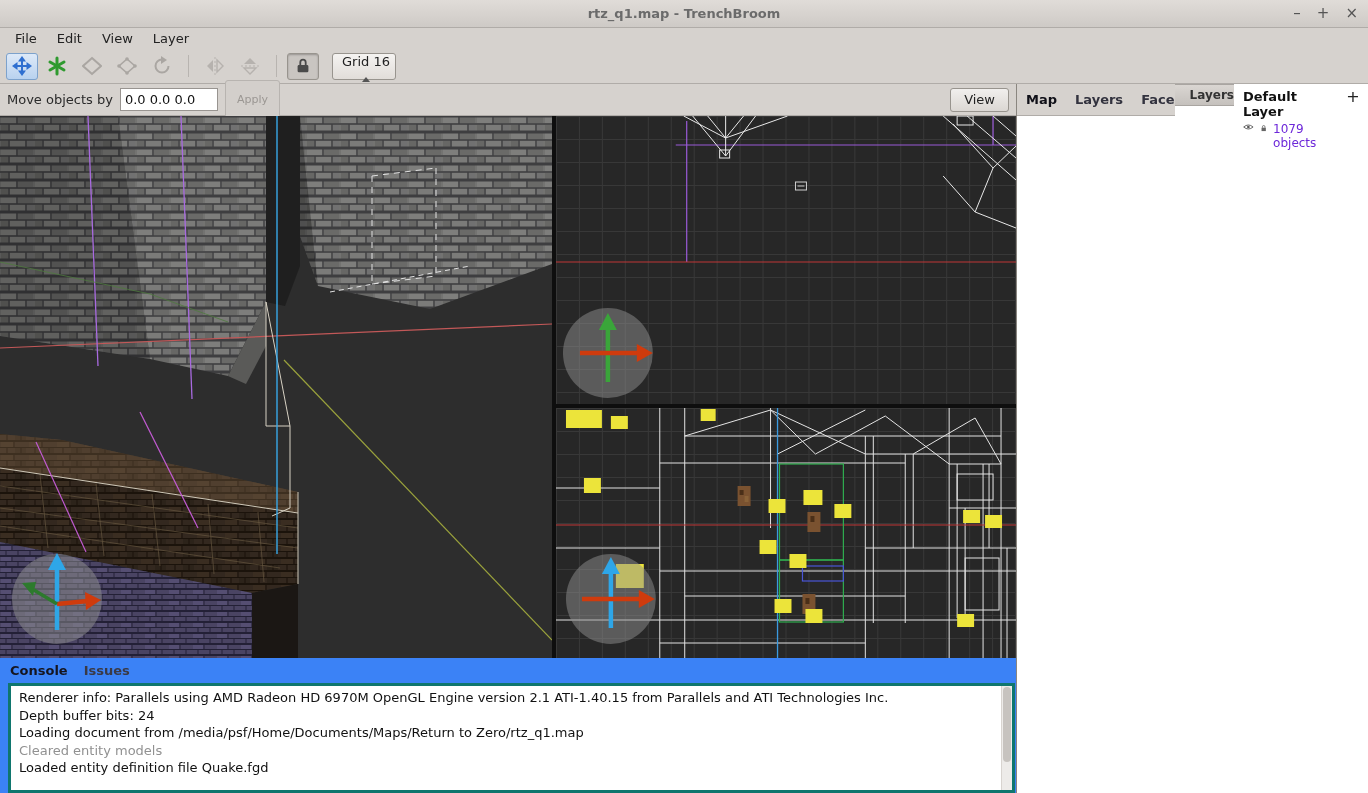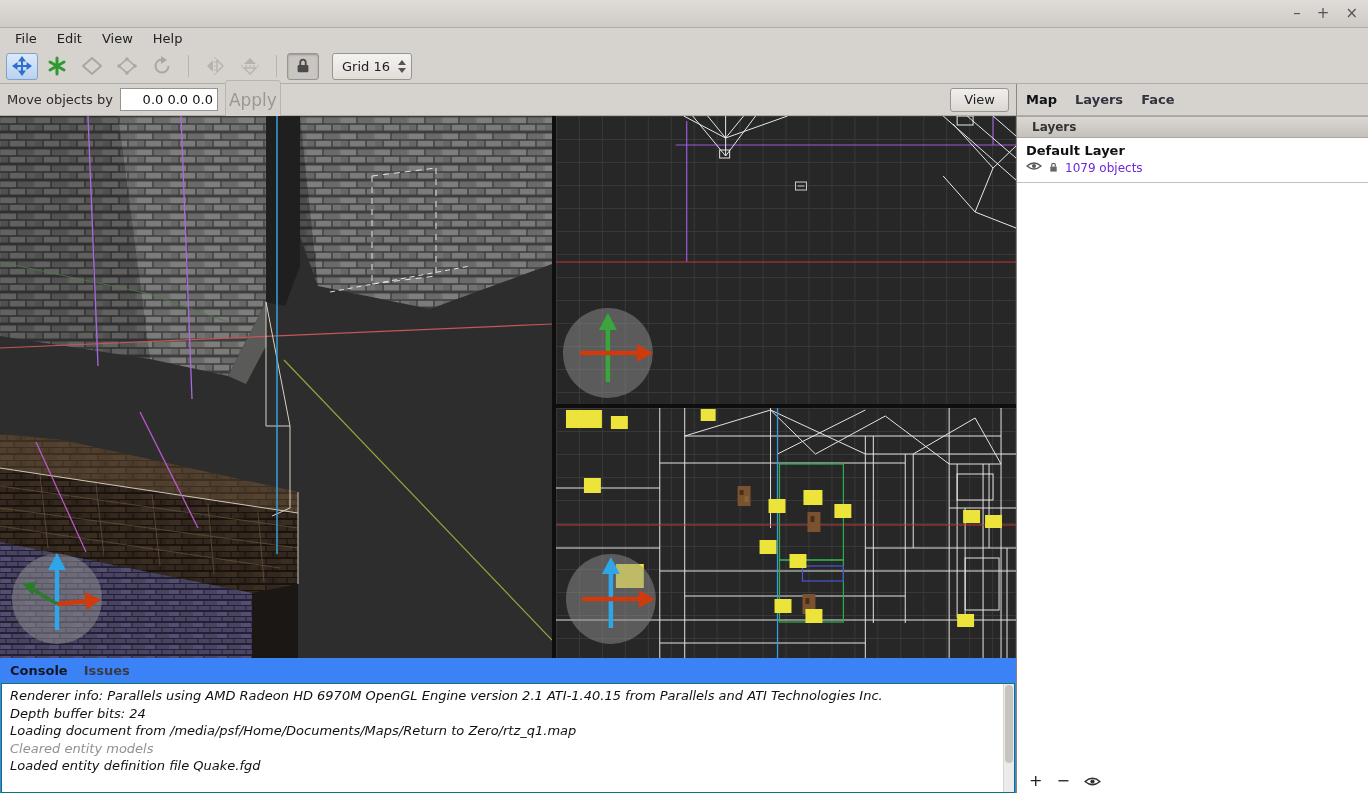--- a/index.html
+++ b/index.html
@@ -15,90 +15,91 @@
   .menubar{height:21px;display:flex;align-items:center;padding-left:6px;gap:2px;background:#d6d2ce;}
   .menuitem{padding:2px 9px;font-size:13px;color:#222;}
   
   .toolbar{height:34px;border-bottom:1px solid #b0aca8;display:flex;align-items:center;padding-left:6px;gap:3px;background:#d6d2ce;}
   .tbtn{width:32px;height:27px;display:flex;align-items:center;justify-content:center;background:transparent;
         border:1px solid transparent;border-radius:3px;padding:0;}
   .tbtn.active{background:linear-gradient(#dde9f8,#b9d2ef);border-color:#7da2cc;}
   .tbtn.pressed{background:#c9c5c1;border-color:#98948e;box-shadow:inset 0 1px 2px rgba(0,0,0,.25);}
   .tsep{width:1px;height:22px;background:#b8b4b0;margin:0 7px;}
   .grid-combo{display:flex;align-items:center;border:1px solid #98948e;background:linear-gradient(#f5f3f1,#e1ddd9);
-              border-radius:3px;height:25px;padding:0 5px 0 9px;gap:8px;margin-left:10px;color:#222;}
+              border-radius:3px;height:25px;padding:0 5px 0 9px;gap:8px;margin-left:10px;color:#222;flex-direction:column;}
   .spin{display:flex;flex-direction:column;gap:3px;}
   .spin i{display:block;width:0;height:0;border-left:4px solid transparent;border-right:4px solid transparent;}
   .spin .up{border-bottom:5px solid #555;}
   .spin .dn{border-top:5px solid #555;}
   
   .main{display:flex;height:710px;}
   .leftcol{width:1016px;display:flex;flex-direction:column;}
   .controlrow{height:31px;border-bottom:1px solid #b0aca8;display:flex;align-items:center;padding:0 7px;gap:7px;background:#d6d2ce;}
   .movefield{width:88px;height:19px;border:1px solid #989490;background:#fff;
-             font-family:"DejaVu Sans",sans-serif;font-size:13px;padding:1px 4px;color:#111;text-align:right;}
-  .applybtn{height:39px;padding:0 3px;border:1px solid #b8b4b0;background:#d3cfcb;color:#9b9793;border-radius:3px;
-            font-family:"DejaVu Sans",sans-serif;font-size:17px;}
+             font-family:"DejaVu Sans",sans-serif;font-size:13px;padding:1px 4px;color:#111;}
+  .applybtn{height:39px;padding:0 11px;border:1px solid #b8b4b0;background:#d3cfcb;color:#9b9793;border-radius:3px;
+            font-family:"DejaVu Sans",sans-serif;font-size:11px;}
   .viewbtn{height:24px;padding:0 13px;border:1px solid #98948e;background:linear-gradient(#f1efed,#dbd7d3);
            border-radius:3px;color:#222;font-family:"DejaVu Sans",sans-serif;font-size:13px;}
   .spacer{flex:1;}
   
   .viewports{height:542px;display:flex;background:#141414;}
   .view3d{width:552px;height:542px;}
   .vsplit{width:4px;background:#0e0e0e;}
   .views2d{width:460px;display:flex;flex-direction:column;}
   .viewtop{height:288px;}
   .hsplit2{height:4px;background:#0e0e0e;}
   .viewbottom{height:250px;}
   svg.fill{display:block;width:100%;height:100%;}
   
   .console{flex:1;display:flex;flex-direction:column;background:#3b82f6;min-height:0;}
   .console-tabs{height:25px;display:flex;align-items:center;gap:16px;padding-left:10px;}
   .ctab{font-weight:bold;color:#3a3a46;font-size:13px;}
   .ctab.active{color:#15151f;}
-  .console-log{flex:1;background:#fff;border:1px solid #0f766e;margin:0 1px 1px 1px;position:relative;
-               padding:3px 8px;font-size:13px;line-height:17.5px;overflow:hidden;font-style:italic;}
+  .console-log{flex:1;background:#fff;border:3px solid #0f766e;margin:0 1px 1px 8px;position:relative;
+               padding:3px 8px;font-size:13px;line-height:17.5px;overflow:hidden;}
   .logline{white-space:nowrap;color:#111;}
   .logline.muted{color:#919191;}
   .cscroll{position:absolute;right:0;top:0;bottom:0;width:10px;background:#edebe9;border-left:1px solid #d8d4d0;}
   .cthumb{margin:1px;height:72%;background:#c7c3bf;border-radius:4px;}
   
-  .inspector{width:351px;border-left:1px solid #8a8680;display:flex;flex-direction:column;background:#fff;}
+  .inspector{width:351px;border-left:1px solid #8a8680;display:flex;flex-direction:row;background:#fff;}
   .insp-tabs{height:31px;background:#d6d2ce;border-bottom:1px solid #b0aca8;display:flex;align-items:center;gap:18px;padding-left:9px;}
   .itab{font-weight:bold;color:#33333f;font-size:13px;}
   .itab.active{color:#101018;}
   .section-header{height:20px;background:linear-gradient(#dad6d2,#c5c1bd);border-top:1px solid #a9a5a1;
                   border-bottom:1px solid #a9a5a1;font-weight:bold;font-size:12px;display:flex;align-items:center;
                   padding-left:15px;color:#333;flex:none;}
   .layer-list{border-bottom:1px solid #c3bfbb;}
   .layer-item{padding:5px 9px 7px;}
   .layer-name{font-weight:bold;font-size:13px;color:#111;}
   .layer-meta{display:flex;gap:6px;margin-top:3px;color:#6d28d9;font-size:12px;}
   .insp-blank{flex:1;background:#fff;}
   .layer-toolbar{height:26px;display:flex;align-items:center;gap:14px;padding-left:12px;flex:none;}
   .ltbtn{font-size:16px;color:#222;line-height:1;}
 </style>
 </head>
 <body>
 
 <div class="app">
 
   <div class="titlebar">
+    <div class="title">rtz_q1.map - TrenchBroom</div>
     <div class="winbtns">
       <span class="winbtn">–</span>
       <span class="winbtn">+</span>
       <span class="winbtn">×</span>
     </div>
   </div>
 
   <div class="menubar">
     <span class="menuitem">File</span>
     <span class="menuitem">Edit</span>
     <span class="menuitem">View</span>
-    <span class="menuitem">Help</span>
+    <span class="menuitem">Layer</span>
   </div>
 
   <div class="toolbar">
     <button class="tbtn active">
       <svg width="20" height="20" viewBox="0 0 20 20">
         <g fill="#2f6fd0">
             <polygon points="10,0 6,5.5 14,5.5"></polygon>
             <polygon points="10,20 6,14.5 14,14.5"></polygon>
         <polygon points="0,10 5.5,6 5.5,14"></polygon>
             <polygon points="20,10 14.5,6 14.5,14"></polygon>

